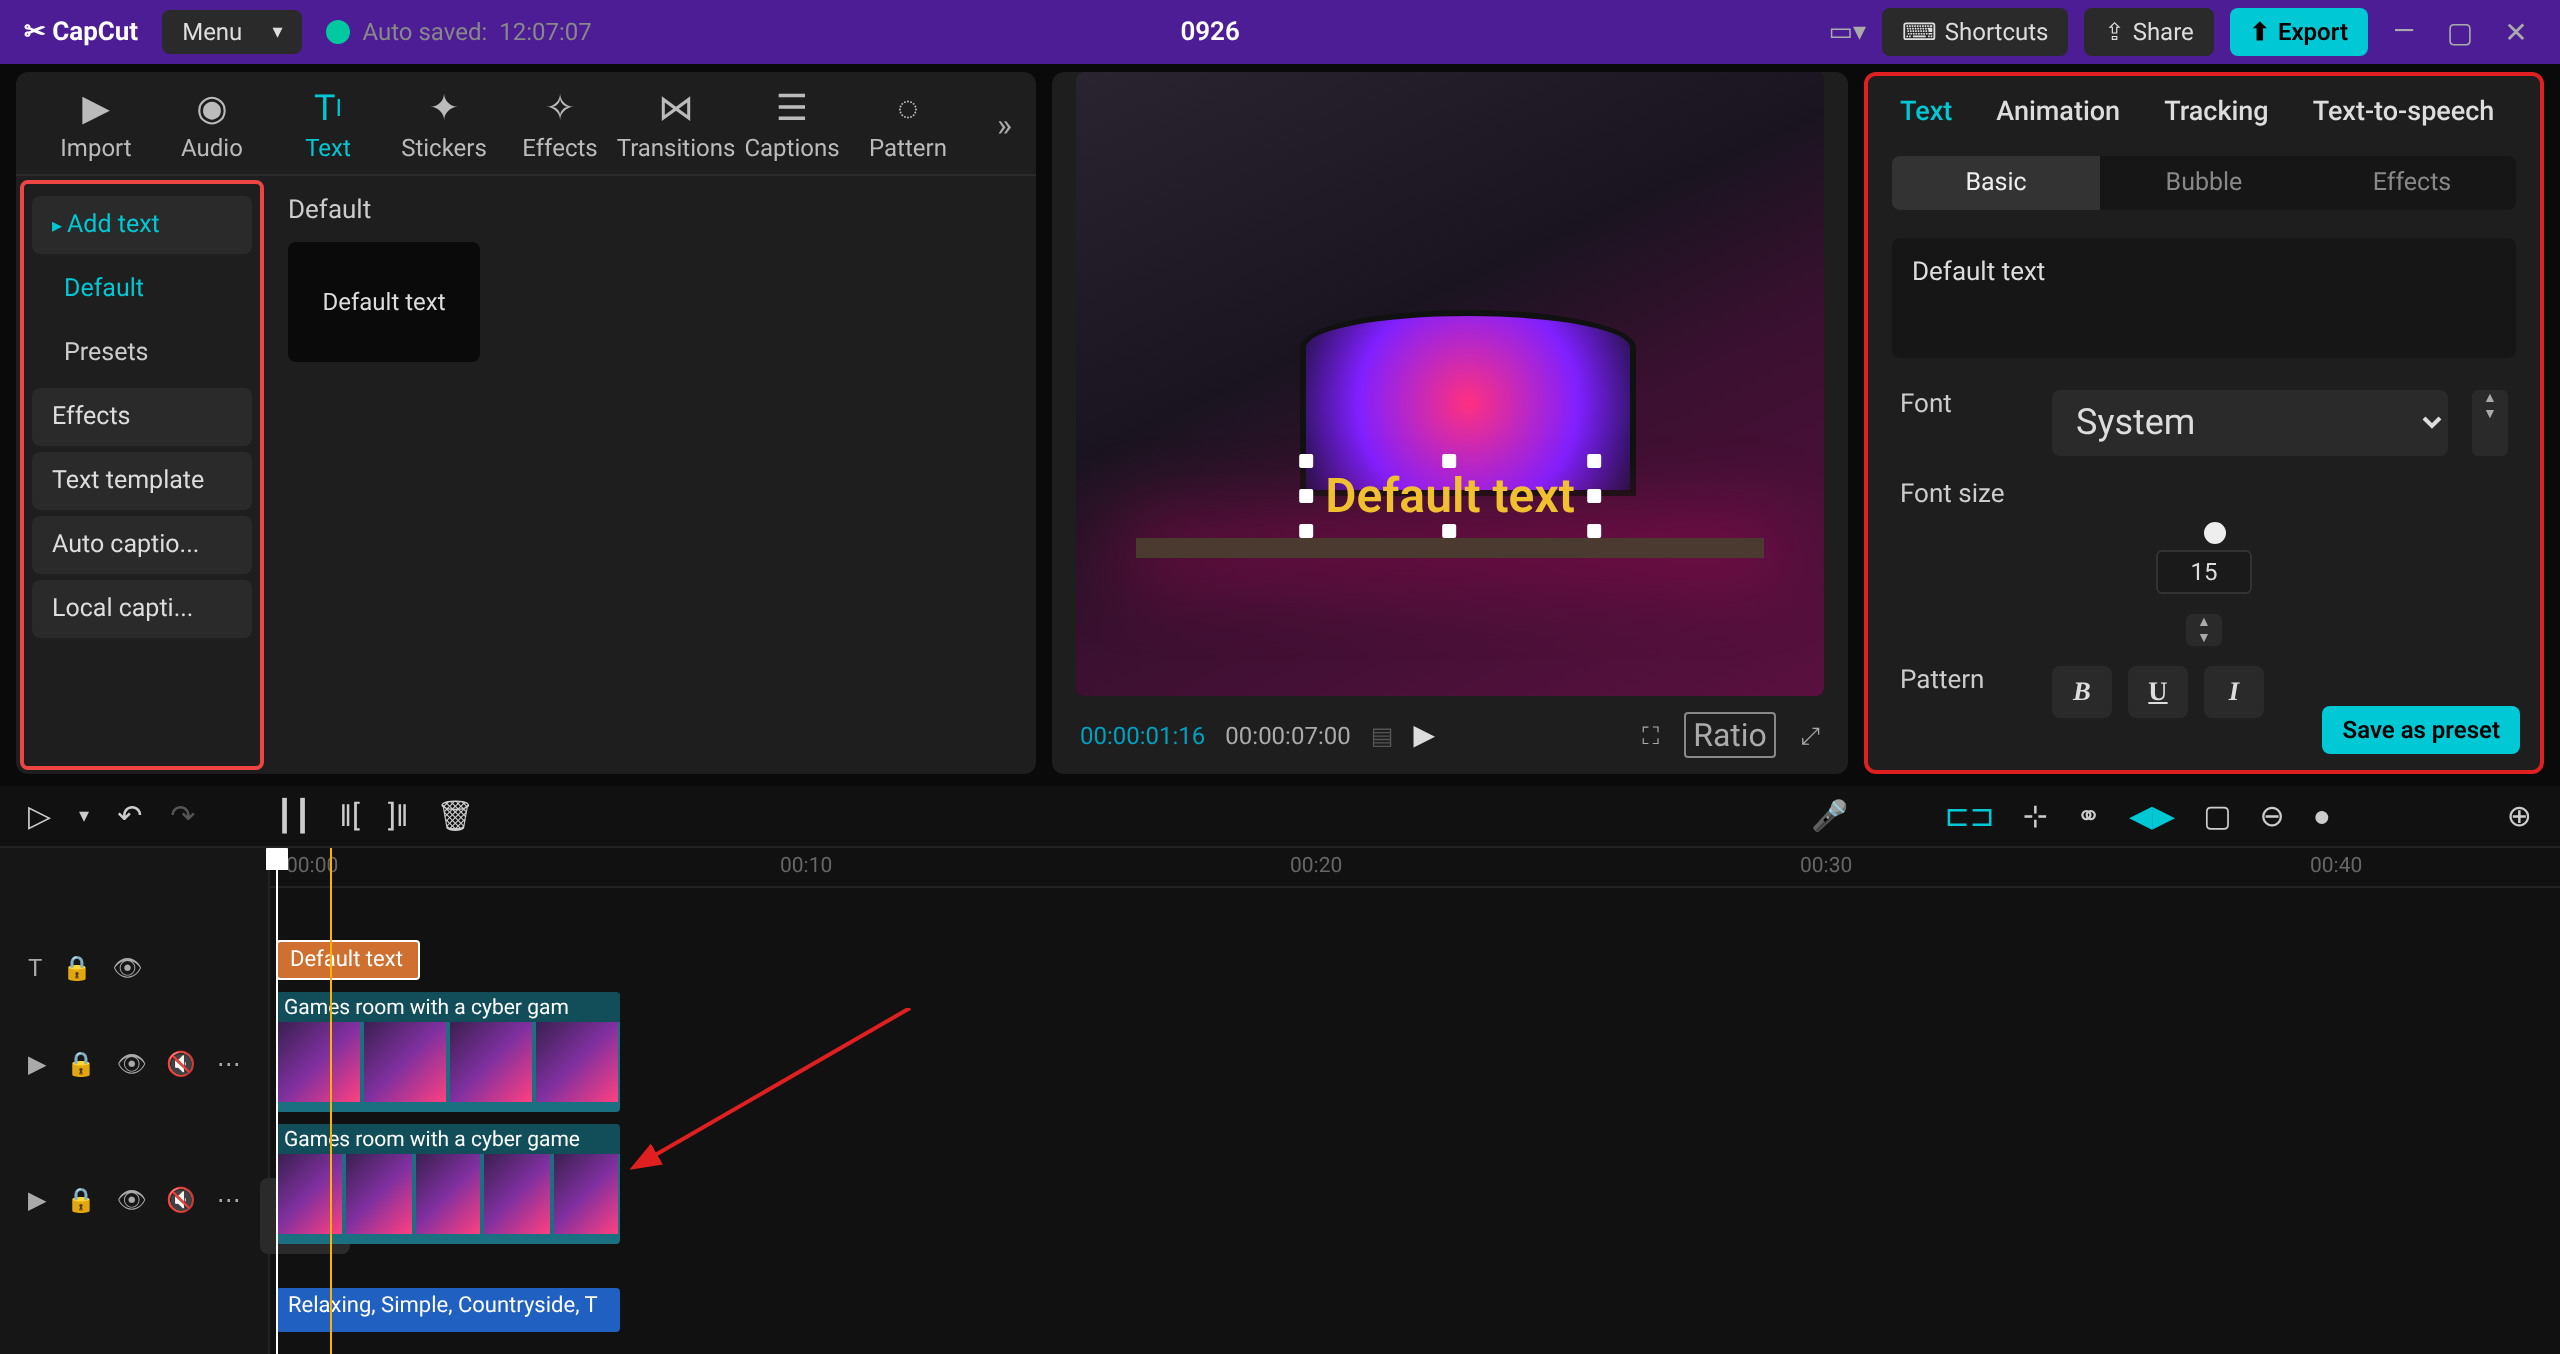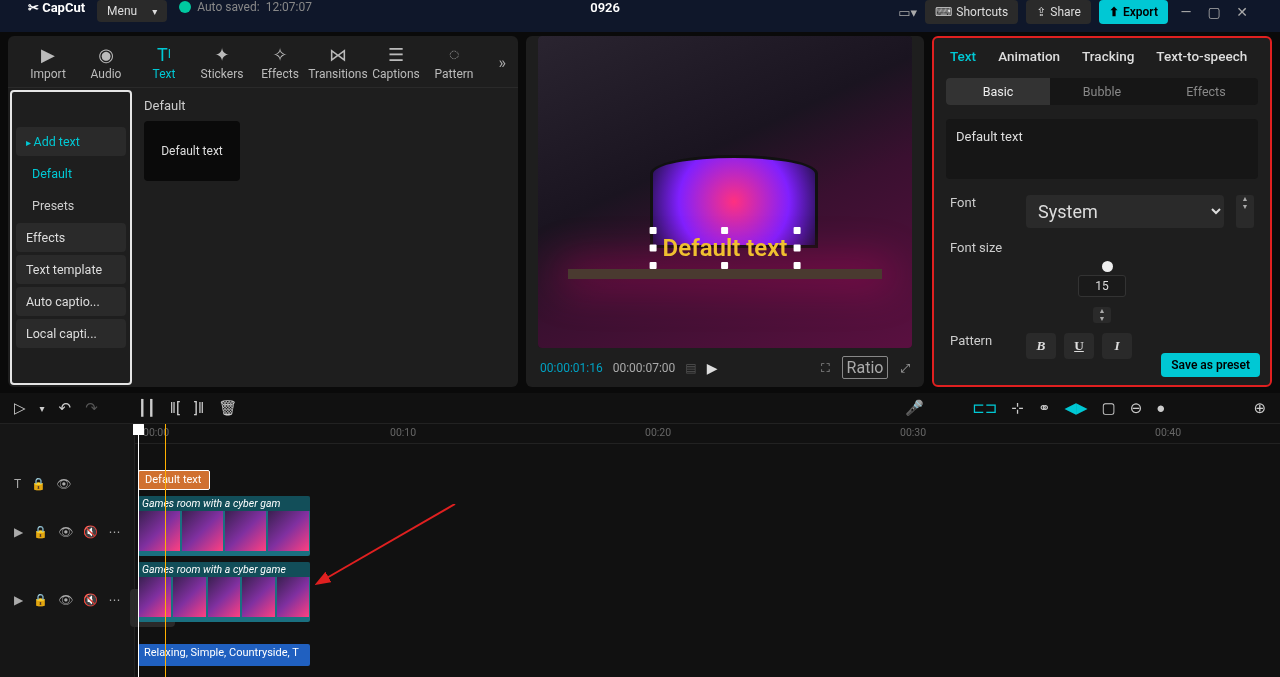--- a/index.html
+++ b/index.html
@@ -1,20 +1,20 @@
 <!DOCTYPE html>
 <html><head>
 <meta charset="utf-8">
 <style>
 * { margin:0; padding:0; box-sizing:border-box; font-family:-apple-system,BlinkMacSystemFont,'Segoe UI',Roboto,Arial,sans-serif; }
 body { background:#0a0a0a; color:#ddd; font-size:13px; width:1280px; height:677px; overflow:hidden; }
 .app { display:flex; flex-direction:column; width:1280px; height:677px; }
 
 
-.titlebar { display:flex; align-items:flex-start; height:32px; background:#0f172a; padding:0 28px; gap:12px; }
+.titlebar { display:flex; align-items:center; height:32px; background:#4c1d95; padding:0 12px; gap:12px; }
 .logo { font-weight:bold; font-size:13px; color:#fff; }
 .menu-btn { background:#2a2a2a; border:none; color:#ddd; padding:4px 10px; border-radius:4px; font-size:12px; display:flex; align-items:center; gap:15px; }
 .autosave { color:#888; font-size:12px; display:flex; align-items:center; gap:6px; }
 .autosave-dot { width:12px; height:12px; border-radius:50%; background:#00c8a0; display:inline-block; }
 .title-center { flex:1; text-align:center; font-weight:600; color:#fff; }
 .title-right { display:flex; gap:8px; align-items:center; }
 .tb-btn { background:#2a2a2a; border:none; color:#ddd; padding:5px 10px; border-radius:4px; font-size:12px; display:flex; align-items:center; gap:4px; }
 .tb-btn.export { background:#00c8d4; color:#000; font-weight:600; }
 .win-btn { width:20px; height:20px; display:flex; align-items:center; justify-content:center; color:#aaa; font-size:14px;}
 .icon-x::before{content:"✕";}
@@ -24,21 +24,21 @@
 .panel { background:#1e1e1e; border-radius:6px; display:flex; flex-direction:column; }
 
 
 .left { width:510px; }
 .tool-tabs { display:flex; gap:2px; padding:8px 12px 6px 12px; border-bottom:1px solid #2a2a2a; align-items:flex-end;}
 .tool-tab { display:flex; flex-direction:column; align-items:center; gap:3px; width:56px; color:#bbb; font-size:12px;}
 .tool-tab.active { color:#00c8d4; }
 .tool-icon { font-size:18px; height:20px; display:flex; align-items:center; justify-content:center;}
 .more-tabs { margin-left:auto; color:#aaa; font-size:16px; align-self:center;}
 .left-body { display:flex; flex:1; overflow:hidden; }
-.sidebar { width:122px; padding:6px 4px; display:flex; flex-direction:column; gap:3px; border:2px solid #e5e5e5; border-radius:4px; margin:2px;justify-content:center;}
+.sidebar { width:122px; padding:6px 4px; display:flex; flex-direction:column; gap:3px; border:2px solid #ef4444; border-radius:4px; margin:2px;}
 .sb-item { padding:7px 10px; border-radius:4px; background:#2a2a2a; color:#ddd; font-size:12.5px; overflow:hidden; white-space:nowrap; text-overflow:ellipsis;}
 .sb-item.plain { background:transparent; color:#ccc; padding-left:16px;}
 .sb-item.active { color:#00c8d4; }
 .sb-item.head::before{ content:"▸ "; color:#00c8d4; font-size:10px;}
 .sb-item.head{ color:#00c8d4; }
 .content-area { flex:1; padding:10px; }
 .content-head { color:#ccc; font-size:13px; margin-bottom:8px; }
 .thumb { width:96px; height:60px; background:#0a0a0a; border-radius:4px; display:flex; align-items:center; justify-content:center; color:#ddd; font-size:12px; }
 
 
@@ -99,21 +99,21 @@
 .ruler-mark{ position:absolute; top:2px; color:#666; font-size:10.5px;}
 .playhead{ position:absolute; top:0; bottom:0; width:1px; background:#fff; z-index:5;}
 .playhead::before{ content:""; position:absolute; top:-1px; left:-5px; width:11px; height:12px; background:#fff; border-radius:2px 2px 0 0;}
 .playhead-line{ position:absolute; top:0; bottom:0; left:30px; width:1px; background:#ffb000; z-index:6;}
 .tracks{ position:absolute; top:20px; left:0; right:0;}
 .clip{ position:absolute; height:24px; border-radius:2px; font-size:11px; padding:2px 6px; overflow:hidden; white-space:nowrap; color:#fff;}
 .clip.text{ background:#d07030; border:1px solid #fff; height:20px; top:26px; left:3px; width:72px;}
 .clip.video1{ background:#1a7080; top:52px; left:3px; width:172px; height:60px; padding:0;}
 .clip.video2{ background:#1a7080; top:118px; left:3px; width:172px; height:60px; padding:0;}
 .clip.audio{ background:#2060c0; top:200px; left:3px; width:172px; height:22px;}
-.clip-label{ background:rgba(0,0,0,0.3); padding:1px 4px; font-size:10.5px; display:block;font-style:italic;}
+.clip-label{ background:rgba(0,0,0,0.3); padding:1px 4px; font-size:10.5px; display:block;}
 .clip-thumbs{ display:flex; height:40px;}
 .clip-thumb{ flex:1; background:linear-gradient(135deg,#3a2050,#8030a0,#ff4080); margin:0 1px;}
 .arrow-svg{position:absolute; top:60px; left:180px; pointer-events:none;}
 </style>
 </head>
 <body>
 
 <div class="app">
 
   <div class="titlebar">

